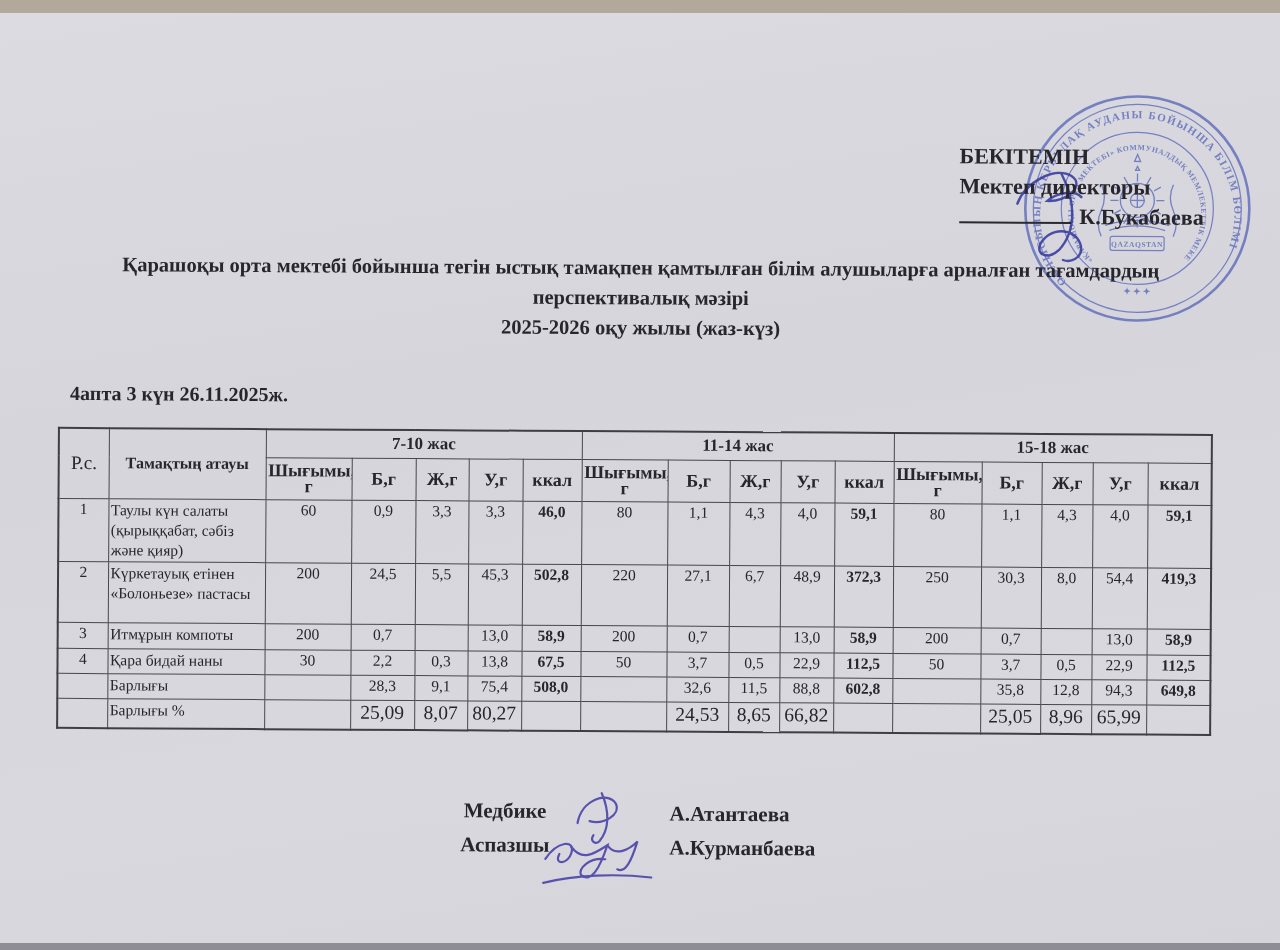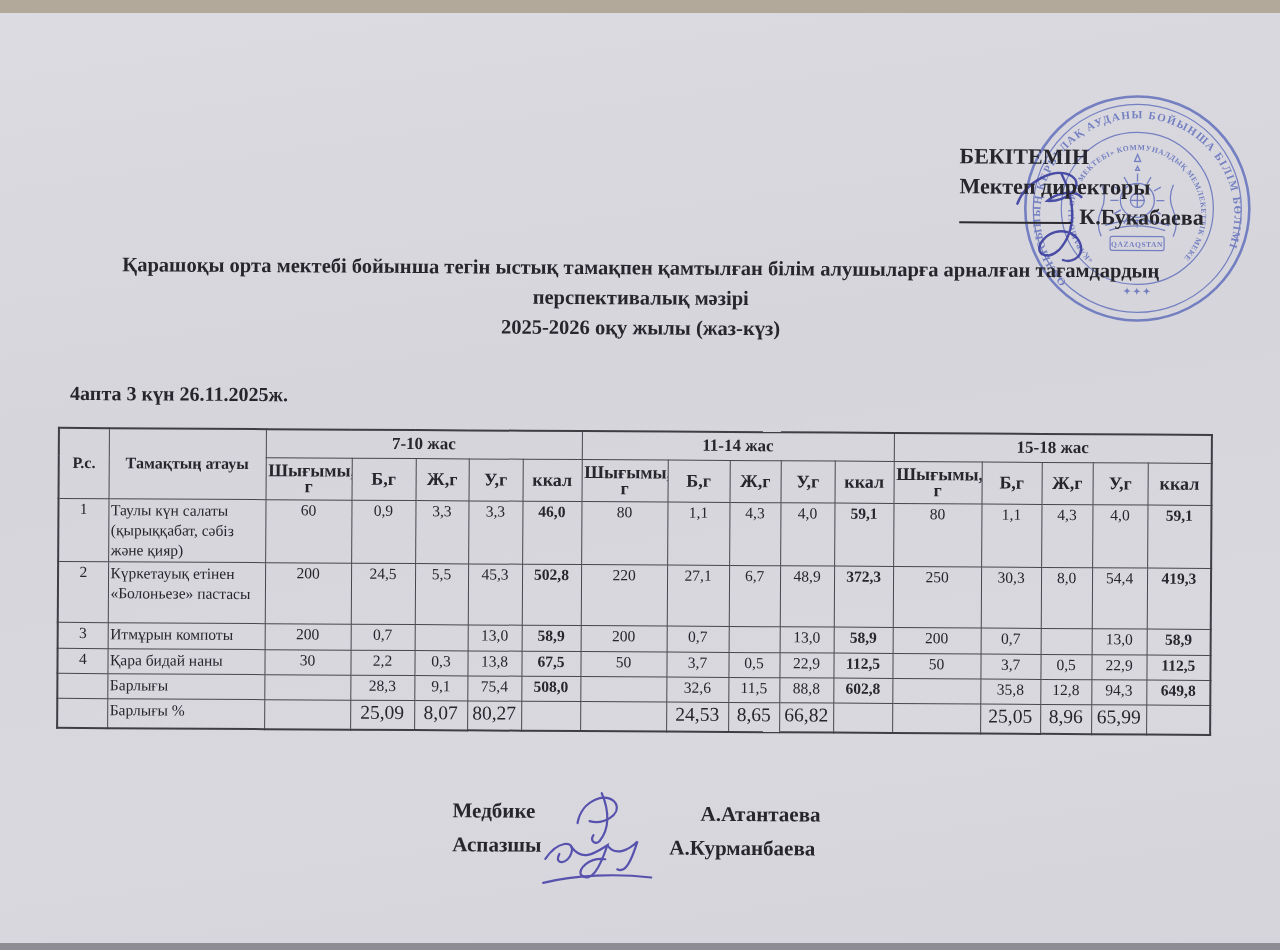--- a/index.html
+++ b/index.html
@@ -34,39 +34,39 @@
   .date{position:absolute;left:70px;top:382px;font-weight:bold;font-size:20px;}
   
   table.menu{
     position:absolute;left:58px;top:427px;width:1153px;
     border-collapse:collapse;table-layout:fixed;
     border:2px solid #3e3e44;
   }
   table.menu th, table.menu td{border:1px solid #47474d;padding:1px 2px;overflow:hidden;}
   table.menu thead tr.hr1{height:28px;}
   table.menu thead tr.hr2{height:42px;}
-  th.h-num{font-size:16px;font-weight:bold;}
+  th.h-num{font-size:19px;font-weight:normal;}
   th.h-dish{font-size:16px;font-weight:bold;}
   th.h-age{font-size:17px;font-weight:bold;}
   th.h-sub{font-size:18px;font-weight:bold;line-height:16px;}
   tbody tr:nth-child(1){height:62px;}
   tbody tr:nth-child(2){height:61px;}
   tbody tr:nth-child(3){height:26px;}
   tbody tr:nth-child(4){height:25px;}
   tbody tr:nth-child(5){height:25px;}
   tbody tr:nth-child(6){height:30px;}
   td.c-num{font-size:15.5px;text-align:center;vertical-align:top;}
   td.c-name{font-size:15.5px;text-align:left;vertical-align:top;padding-left:5px;line-height:20px;}
   td.c-name.b{font-weight:normal;}
   td.c-val{font-size:15.5px;text-align:center;vertical-align:top;padding-top:2px;}
   td.c-val.kcal{font-weight:bold;}
   td.c-val.pct{font-size:19.5px;font-weight:normal;}
   
   .signers{position:absolute;left:455px;top:796px;}
-  .signer-role{position:absolute;width:105px;text-align:left;font-weight:bold;font-size:21px;white-space:nowrap;}
+  .signer-role{position:absolute;width:105px;text-align:center;font-weight:bold;font-size:21px;white-space:nowrap;}
   .signer-name{position:absolute;left:217px;font-weight:bold;font-size:21px;white-space:nowrap;}
 </style>
 </head>
 <body>
 
 <div class="paper"></div>
 <div class="paper-edge-bottom"></div>
 
 <div class="content">
 
@@ -301,17 +301,17 @@
       <path d="M10,38 C22,20 40,18 36,32 C33,43 18,45 24,33"></path>
       <path d="M36,26 C48,42 62,30 72,24 C64,48 56,62 46,54 C42,48 54,36 70,38"></path>
       <path d="M72,24 C80,36 94,28 102,20 C96,40 90,52 82,48"></path>
       <path d="M8,62 C40,54 80,52 116,56"></path>
     </g>
   </svg>
 
   <div class="signers">
     <div class="signer-role" style="top:0px;">Медбике</div>
     <div class="signer-role" style="top:34px;">Аспазшы</div>
-    <div class="signer-name" style="top:2px;margin-left:31px;">А.Атантаева</div>
+    <div class="signer-name" style="top:2px;">А.Атантаева</div>
     <div class="signer-name" style="top:36px;">А.Курманбаева</div>
   </div>
 
 </div>
 
 </body></html>

